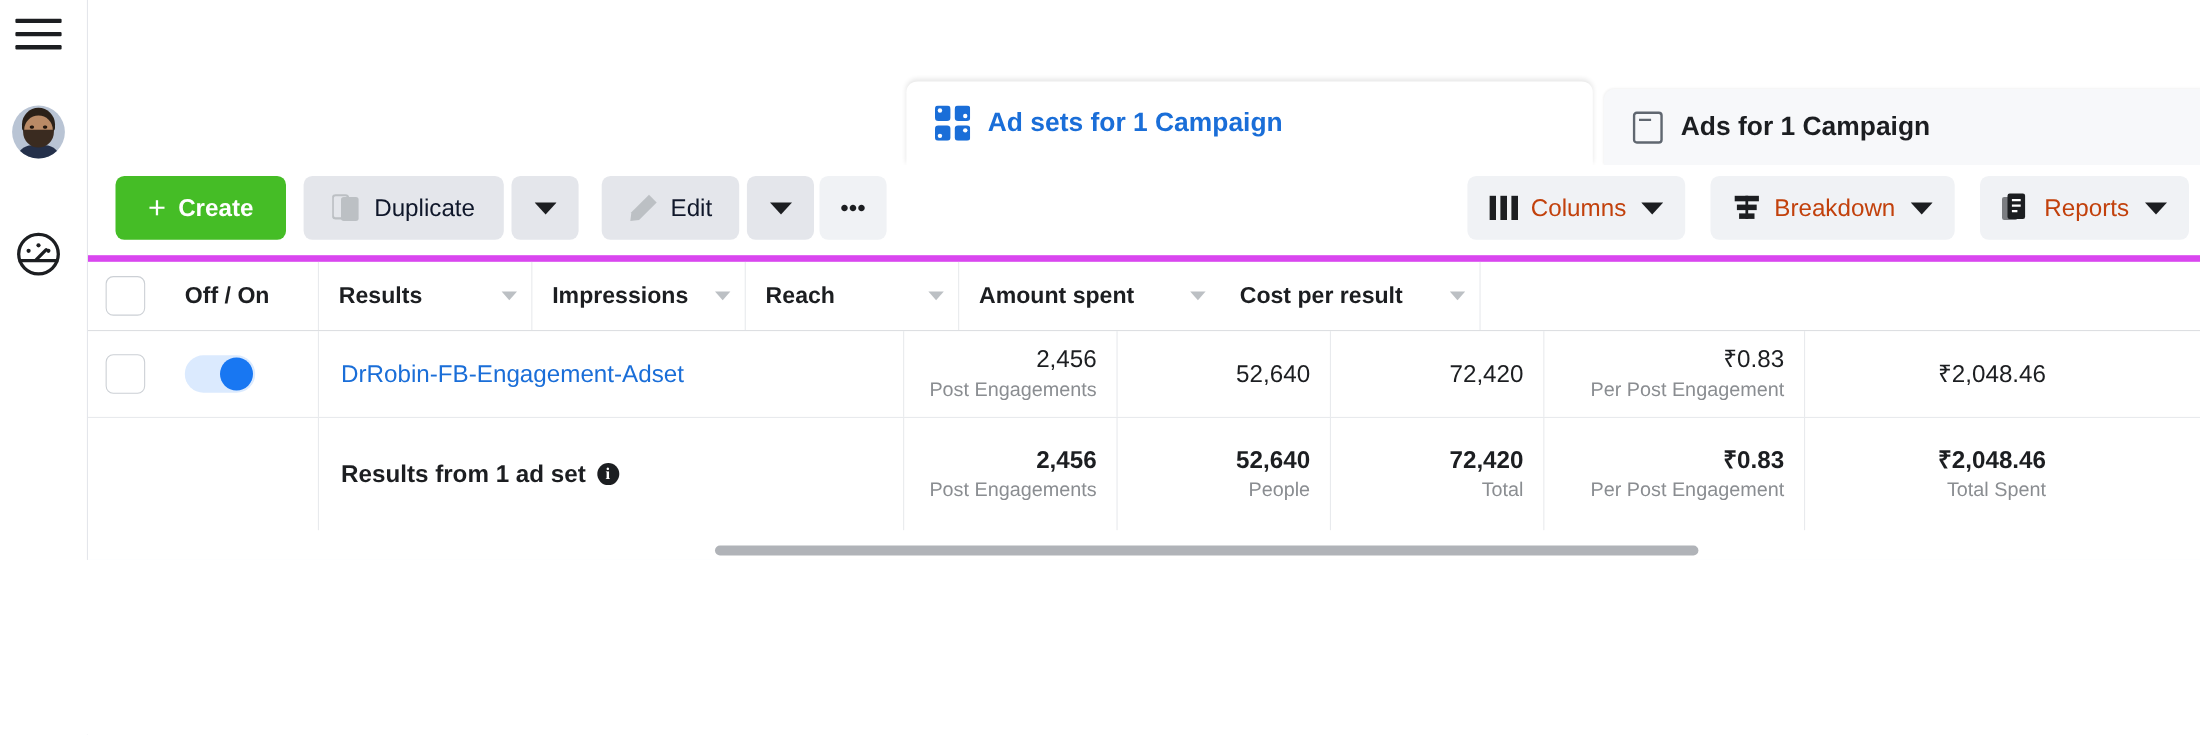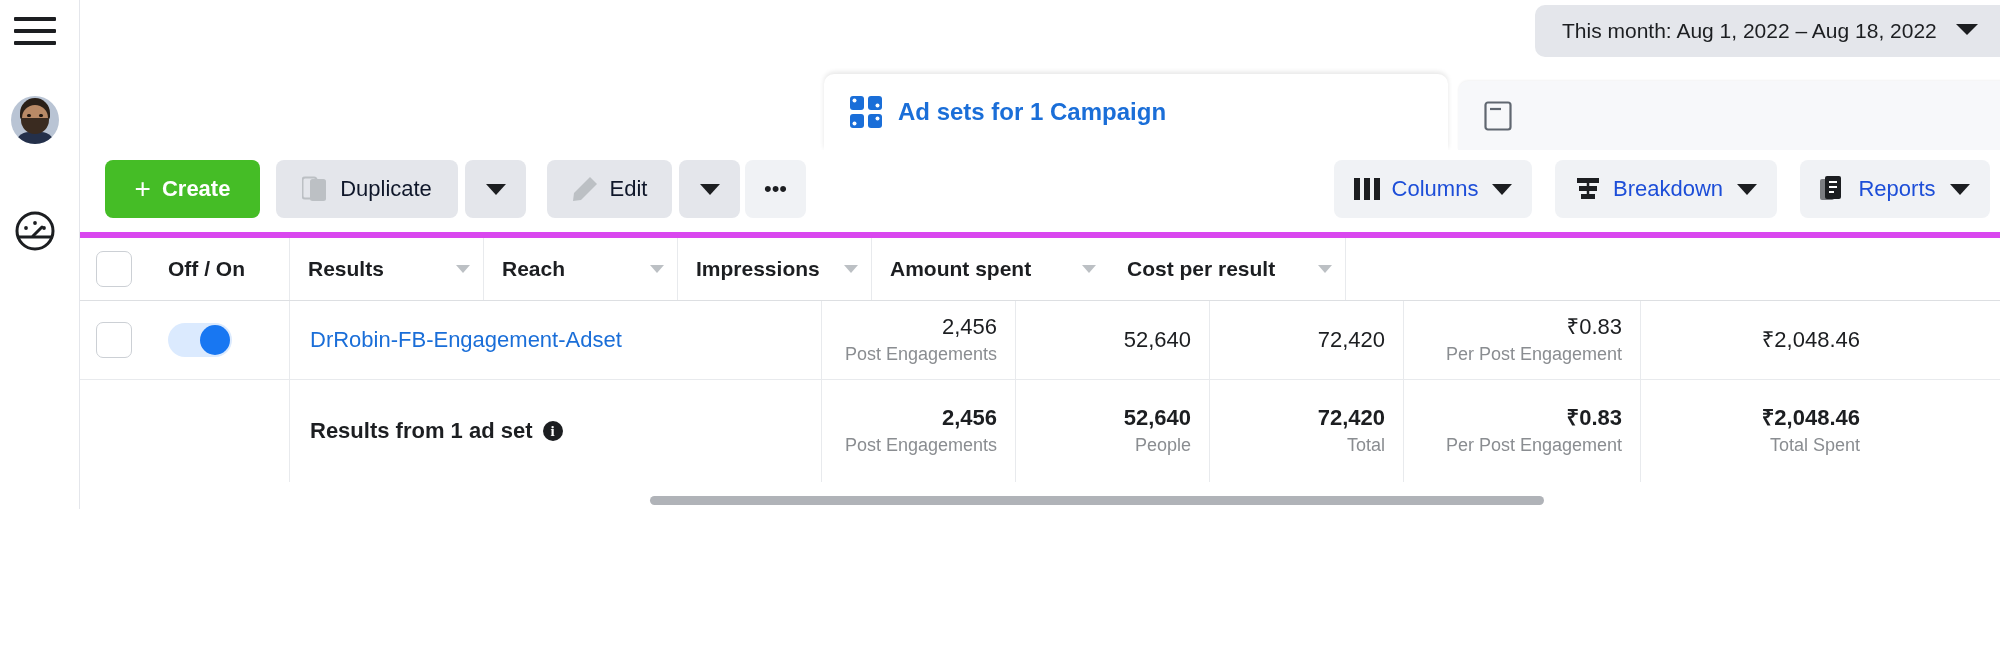--- a/index.html
+++ b/index.html
@@ -262,21 +262,21 @@
   .btn-edit-caret { left: 599px; width: 61px; }
   .btn-more {
     left: 665px; width: 61px;
     background: #f0f2f5;
     color: #1c1e21;
   }
   .btn .b-ico { margin-right: 12px; display: flex; align-items: center; }
 
   .btn-light {
     background: #f0f2f5;
-    color: #1d4ed8;
+    color: #c2410c;
   }
   .btn-columns   { left: 1254px; width: 198px; }
   .btn-breakdown { left: 1475px; width: 222px; }
   .btn-reports   { left: 1720px; width: 190px; }
   .btn-light .b-caret { margin-left: 14px; }
 
   
   .table {
     position: absolute;
     left: 80px; top: 232px;
@@ -462,28 +462,20 @@
         <rect x="28" y="20" width="10" height="6" rx="1.5" fill="#1877f2"></rect>
         <rect x="0" y="29" width="10" height="5" rx="1.5" fill="#1877f2"></rect>
         <rect x="14" y="29" width="10" height="5" rx="1.5" fill="#1877f2"></rect>
         <rect x="28" y="29" width="10" height="5" rx="1.5" fill="#1877f2"></rect>
       </svg>
     </div>
   </div>
 
   <div class="topbar">
 
-    <div class="daterange">
-      <span class="dr-label">This month: Aug 1, 2022 – Aug 18, 2022</span>
-      <span class="dr-caret">
-        <svg width="22" height="14" viewBox="0 0 22 14">
-            <polygon points="0,2 22,2 11,13" fill="#1c1e21"></polygon>
-          </svg>
-      </span>
-    </div>
   </div>
 
   <div class="tabstrip">
 
 
     <div class="tab tab-adsets active">
       <span class="t-icon">
         <svg width="32" height="32" viewBox="0 0 32 32">
           <rect x="0" y="0" width="14" height="14" rx="3" fill="#1a6ed8"></rect>
           <rect x="18" y="0" width="14" height="14" rx="3" fill="#1a6ed8"></rect>
@@ -498,20 +490,21 @@
       <span class="t-label">Ad sets for 1 Campaign</span>
     </div>
 
     <div class="tab tab-ads">
       <span class="t-icon">
         <svg width="28" height="30" viewBox="0 0 28 30">
           <rect x="1.5" y="1.5" width="25" height="27" rx="2.5" fill="none" stroke="#606770" stroke-width="2.2"></rect>
           <line x1="6" y1="8" x2="17" y2="8" stroke="#606770" stroke-width="2.2"></line>
         </svg>
       </span>
+      <span class="t-label">Ads for 1 Campaign</span>
     </div>
   </div>
 
   <div class="toolbar">
 
     <div class="btn btn-create">
       <span class="plus">+</span>
       <span>Create</span>
     </div>
 
@@ -613,25 +606,25 @@
         <div class="chk"></div>
       </div>
       <div class="cell c-onoff">
         <span>Off / On</span>
       </div>
       <div class="cell c-num">
         <span style="padding-left:18px">Results</span>
         <span class="sortcaret"></span>
       </div>
       <div class="cell c-num">
+        <span style="padding-left:18px">Impressions</span>
+        <span class="sortcaret"></span>
+      </div>
+      <div class="cell c-num">
         <span style="padding-left:18px">Reach</span>
-        <span class="sortcaret"></span>
-      </div>
-      <div class="cell c-num">
-        <span style="padding-left:18px">Impressions</span>
         <span class="sortcaret"></span>
       </div>
       <div class="cell c-num2 nb">
         <span style="padding-left:18px">Amount spent</span>
         <span class="sortcaret"></span>
       </div>
       <div class="cell c-num2">
         <span style="padding-left:18px">Cost per result</span>
         <span class="sortcaret"></span>
       </div>

